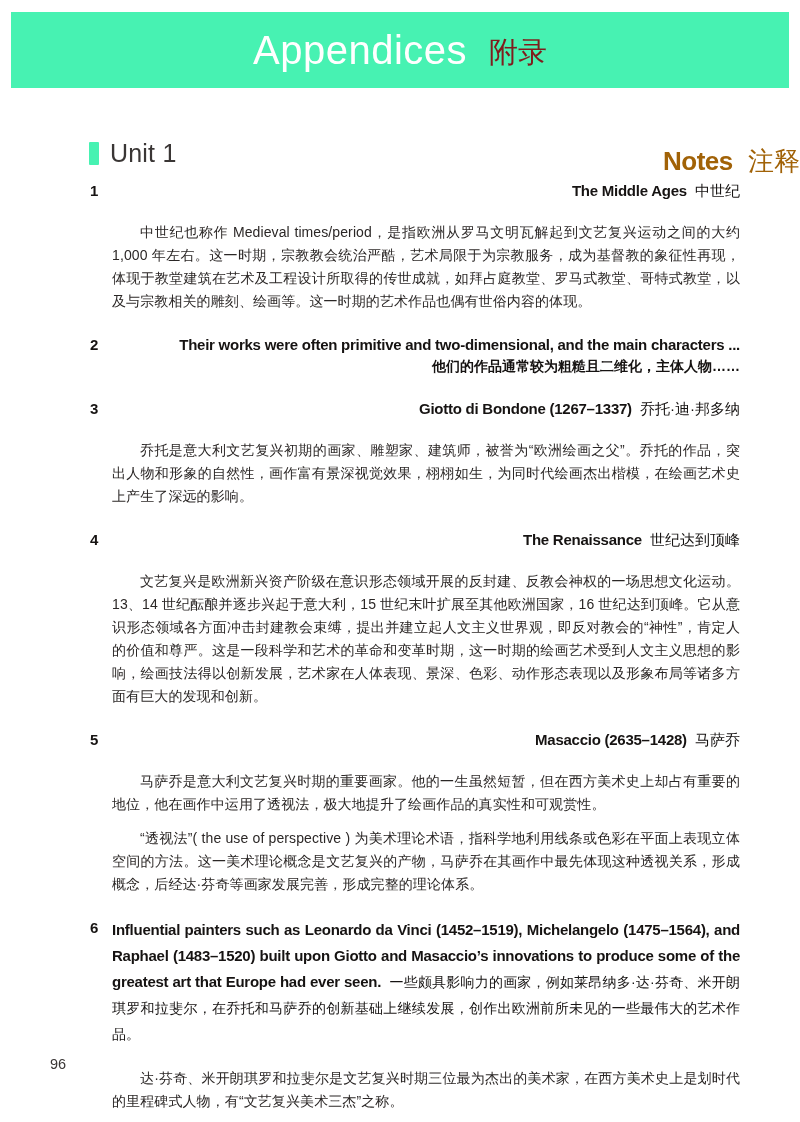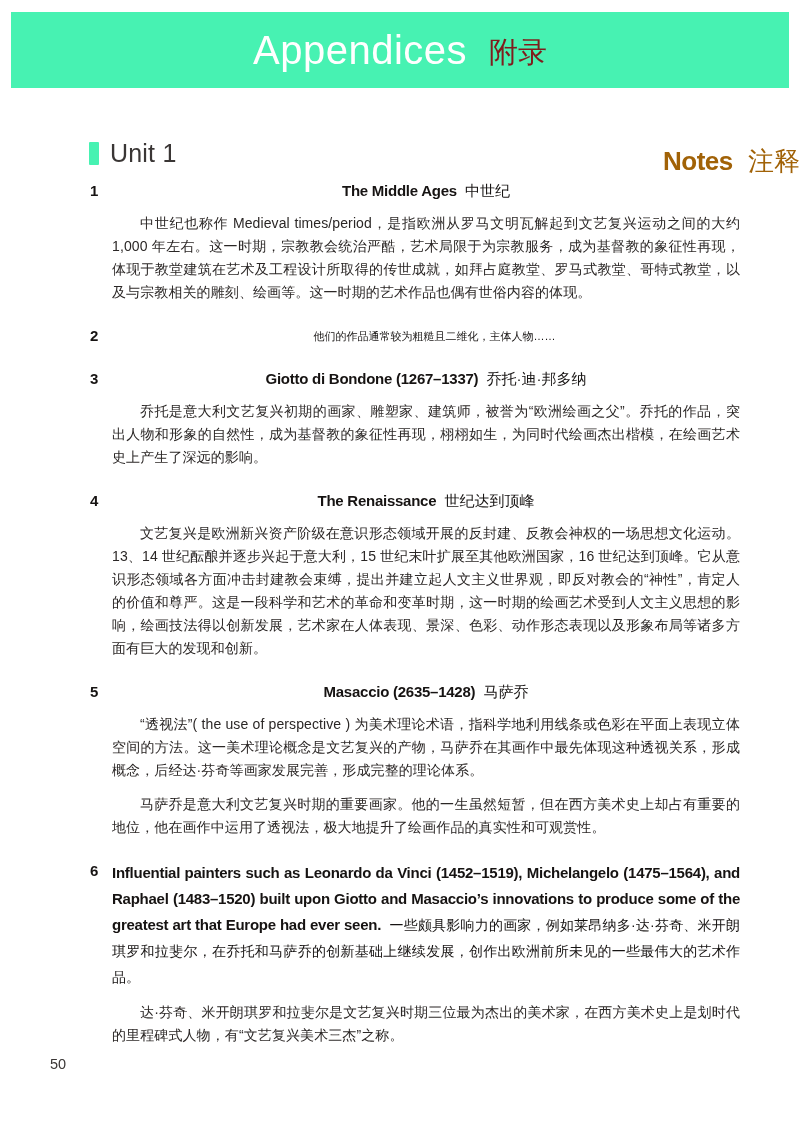--- a/index.html
+++ b/index.html
@@ -82,53 +82,53 @@
     font-size: 15px;
     font-weight: 700;
     line-height: 21px;
     color: #161312;
   }
   .item-body { flex: 1; min-width: 0; }
   .item-heading {
     font-size: 15px;
     line-height: 21px;
     color: #161312;
-    text-align: center;
+    text-align: right;
   }
   .item-heading .h-en {
     font-weight: 700;
     letter-spacing: -0.25px;
   }
   .item-heading .h-zh {
     font-weight: 500;
     letter-spacing: 0;
     margin-left: 4px;
   }
   .item-heading .h-zh.block {
     display: block;
     margin-left: 17px;
-    font-weight: 400;
-    font-size: 11px;
+    font-weight: 700;
+    font-size: 14px;
     line-height: 22px;
   }
   .item-heading.para-heading {
     text-align: justify;
     line-height: 26px;
     font-size: 15px;
   }
   .item-heading.para-heading .h-zh {
     font-weight: 400;
     font-size: 14px;
   }
   .item-body p {
     font-size: 14px;
     line-height: 23px;
     text-align: justify;
     text-indent: 2em;
-    margin-top: 11px;
+    margin-top: 20px;
     color: #2b2726;
     letter-spacing: 0.1px;
   }
   .item-body p + p { margin-top: 11px; }
   
   .page-number {
     position: absolute;
     left: 50px; top: 1056px;
     font-size: 14.5px;
     color: #3a3635;
@@ -164,33 +164,34 @@
           <span class="h-zh">中世纪</span>
         </div>
         <p>中世纪也称作 Medieval times/period，是指欧洲从罗马文明瓦解起到文艺复兴运动之间的大约 1,000 年左右。这一时期，宗教教会统治严酷，艺术局限于为宗教服务，成为基督教的象征性再现，体现于教堂建筑在艺术及工程设计所取得的传世成就，如拜占庭教堂、罗马式教堂、哥特式教堂，以及与宗教相关的雕刻、绘画等。这一时期的艺术作品也偶有世俗内容的体现。</p>
       </div>
     </div>
 
     <div class="item">
       <div class="item-num">2</div>
       <div class="item-body">
         <div class="item-heading">
+          <span class="h-en">Their works were often primitive and two-dimensional, and the main characters ...</span>
           <span class="h-zh block">他们的作品通常较为粗糙且二维化，主体人物……</span>
         </div>
       </div>
     </div>
 
     <div class="item">
       <div class="item-num">3</div>
       <div class="item-body">
         <div class="item-heading">
           <span class="h-en">Giotto di Bondone (1267–1337)</span>
           <span class="h-zh">乔托·迪·邦多纳</span>
         </div>
-        <p>乔托是意大利文艺复兴初期的画家、雕塑家、建筑师，被誉为“欧洲绘画之父”。乔托的作品，突出人物和形象的自然性，成为基督教的象征性再现，栩栩如生，为同时代绘画杰出楷模，在绘画艺术史上产生了深远的影响。</p>
+        <p>乔托是意大利文艺复兴初期的画家、雕塑家、建筑师，被誉为“欧洲绘画之父”。乔托的作品，突出人物和形象的自然性，画作富有景深视觉效果，栩栩如生，为同时代绘画杰出楷模，在绘画艺术史上产生了深远的影响。</p>
       </div>
     </div>
 
     <div class="item">
       <div class="item-num">4</div>
       <div class="item-body">
         <div class="item-heading">
           <span class="h-en">The Renaissance</span>
           <span class="h-zh">世纪达到顶峰</span>
         </div>
@@ -198,34 +199,34 @@
       </div>
     </div>
 
     <div class="item">
       <div class="item-num">5</div>
       <div class="item-body">
         <div class="item-heading">
           <span class="h-en">Masaccio (2635–1428)</span>
           <span class="h-zh">马萨乔</span>
         </div>
+        <p>马萨乔是意大利文艺复兴时期的重要画家。他的一生虽然短暂，但在西方美术史上却占有重要的地位，他在画作中运用了透视法，极大地提升了绘画作品的真实性和可观赏性。</p>
         <p>“透视法”( the use of perspective ) 为美术理论术语，指科学地利用线条或色彩在平面上表现立体空间的方法。这一美术理论概念是文艺复兴的产物，马萨乔在其画作中最先体现这种透视关系，形成概念，后经达·芬奇等画家发展完善，形成完整的理论体系。</p>
-        <p>马萨乔是意大利文艺复兴时期的重要画家。他的一生虽然短暂，但在西方美术史上却占有重要的地位，他在画作中运用了透视法，极大地提升了绘画作品的真实性和可观赏性。</p>
       </div>
     </div>
 
     <div class="item">
       <div class="item-num">6</div>
       <div class="item-body">
         <div class="item-heading para-heading">
           <span class="h-en">Influential painters such as Leonardo da Vinci (1452–1519), Michelangelo (1475–1564), and Raphael (1483–1520) built upon Giotto and Masaccio’s innovations to produce some of the greatest art that Europe had ever seen.</span>
           <span class="h-zh">一些颇具影响力的画家，例如莱昂纳多·达·芬奇、米开朗琪罗和拉斐尔，在乔托和马萨乔的创新基础上继续发展，创作出欧洲前所未见的一些最伟大的艺术作品。</span>
         </div>
         <p>达·芬奇、米开朗琪罗和拉斐尔是文艺复兴时期三位最为杰出的美术家，在西方美术史上是划时代的里程碑式人物，有“文艺复兴美术三杰”之称。</p>
 
       </div>
     </div>
 
   </div>
 
-  <div class="page-number">50</div>
+  <div class="page-number">96</div>
 
 </div>
 
 </body></html>

